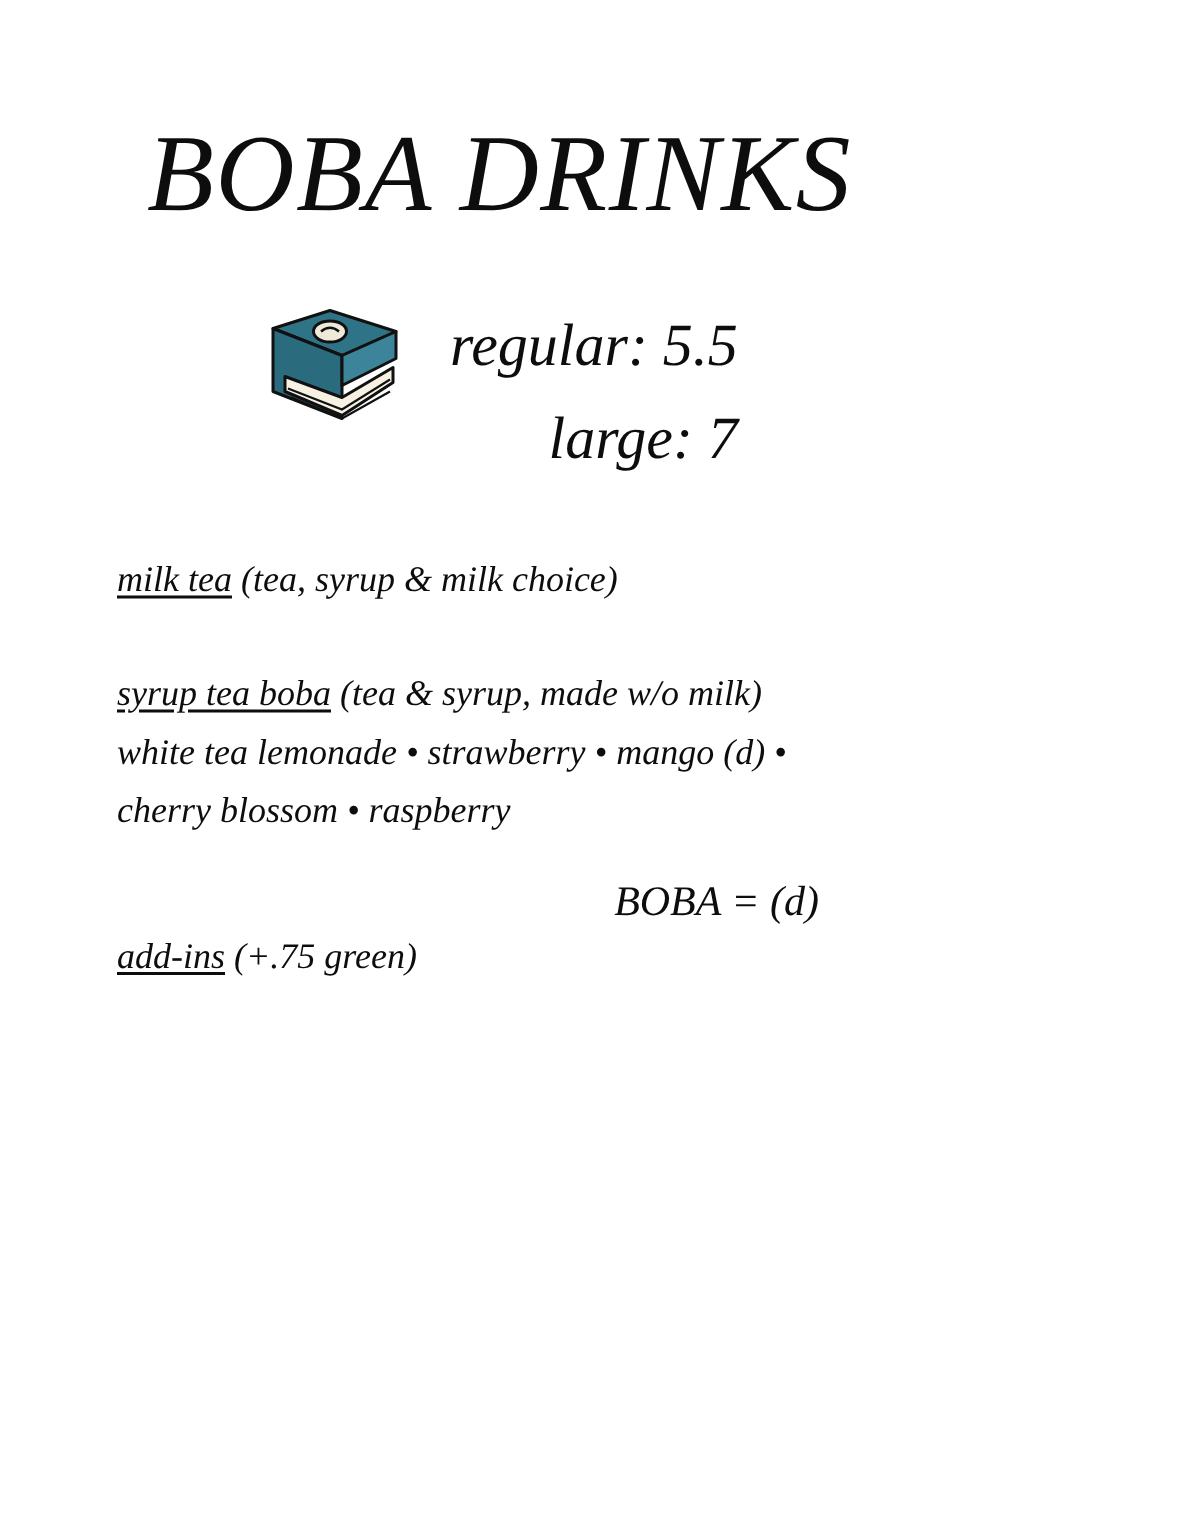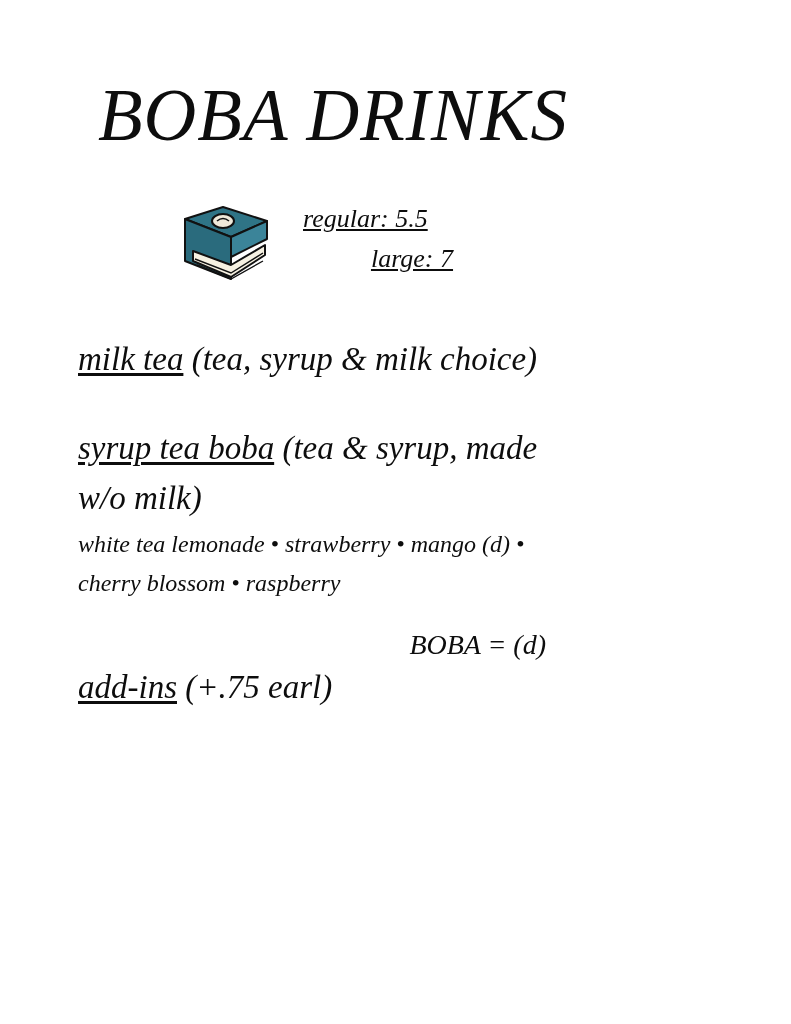--- a/index.html
+++ b/index.html
@@ -44,44 +44,43 @@
     gap: 26px;
   }
   .book-icon {
     width: 96px;
     height: 86px;
     flex: 0 0 auto;
     margin-top: 6px;
   }
   .prices {
     font-style: italic;
-    font-size: 26px;
+    font-size: 40px;
     line-height: 1.55;
     text-align: center;
     padding-top: 2px;
     min-width: 190px;
-    text-decoration: underline;
   }
   .prices div {
     white-space: nowrap;
   }
   .price-regular { text-align: left; padding-left: 4px; }
-  .price-large { text-align: center; padding-left: 36px; }
+  .price-large { text-align: right; padding-left: 36px; }
 
   
   .content {
     padding: 0 78px 0 78px;
     margin-top: 46px;
   }
   .section {
     margin-bottom: 26px;
   }
   .section-head {
     font-style: italic;
-    font-size: 33px;
+    font-size: 24px;
     line-height: 1.5;
     margin-bottom: 2px;
     font-family: Liberation Serif, serif;
   }
   .section-head .name {
     text-decoration: underline;
     text-underline-offset: 3px;
   }
   .section-body {
     font-style: italic;
@@ -145,18 +144,18 @@
         <span>(tea &amp; syrup, made w/o milk)</span>
       </div>
       <div class="section-body">white tea lemonade • strawberry • mango (d) • cherry blossom • raspberry</div>
     </div>
 
     <div class="decaf-note">BOBA = (d)</div>
 
     <div class="section">
       <div class="section-head">
         <span class="name">add-ins</span>
-        <span>(+.75 earl)</span>
+        <span>(+.75 green)</span>
       </div>
     </div>
 
   </div>
 </div>
 
 </body></html>

